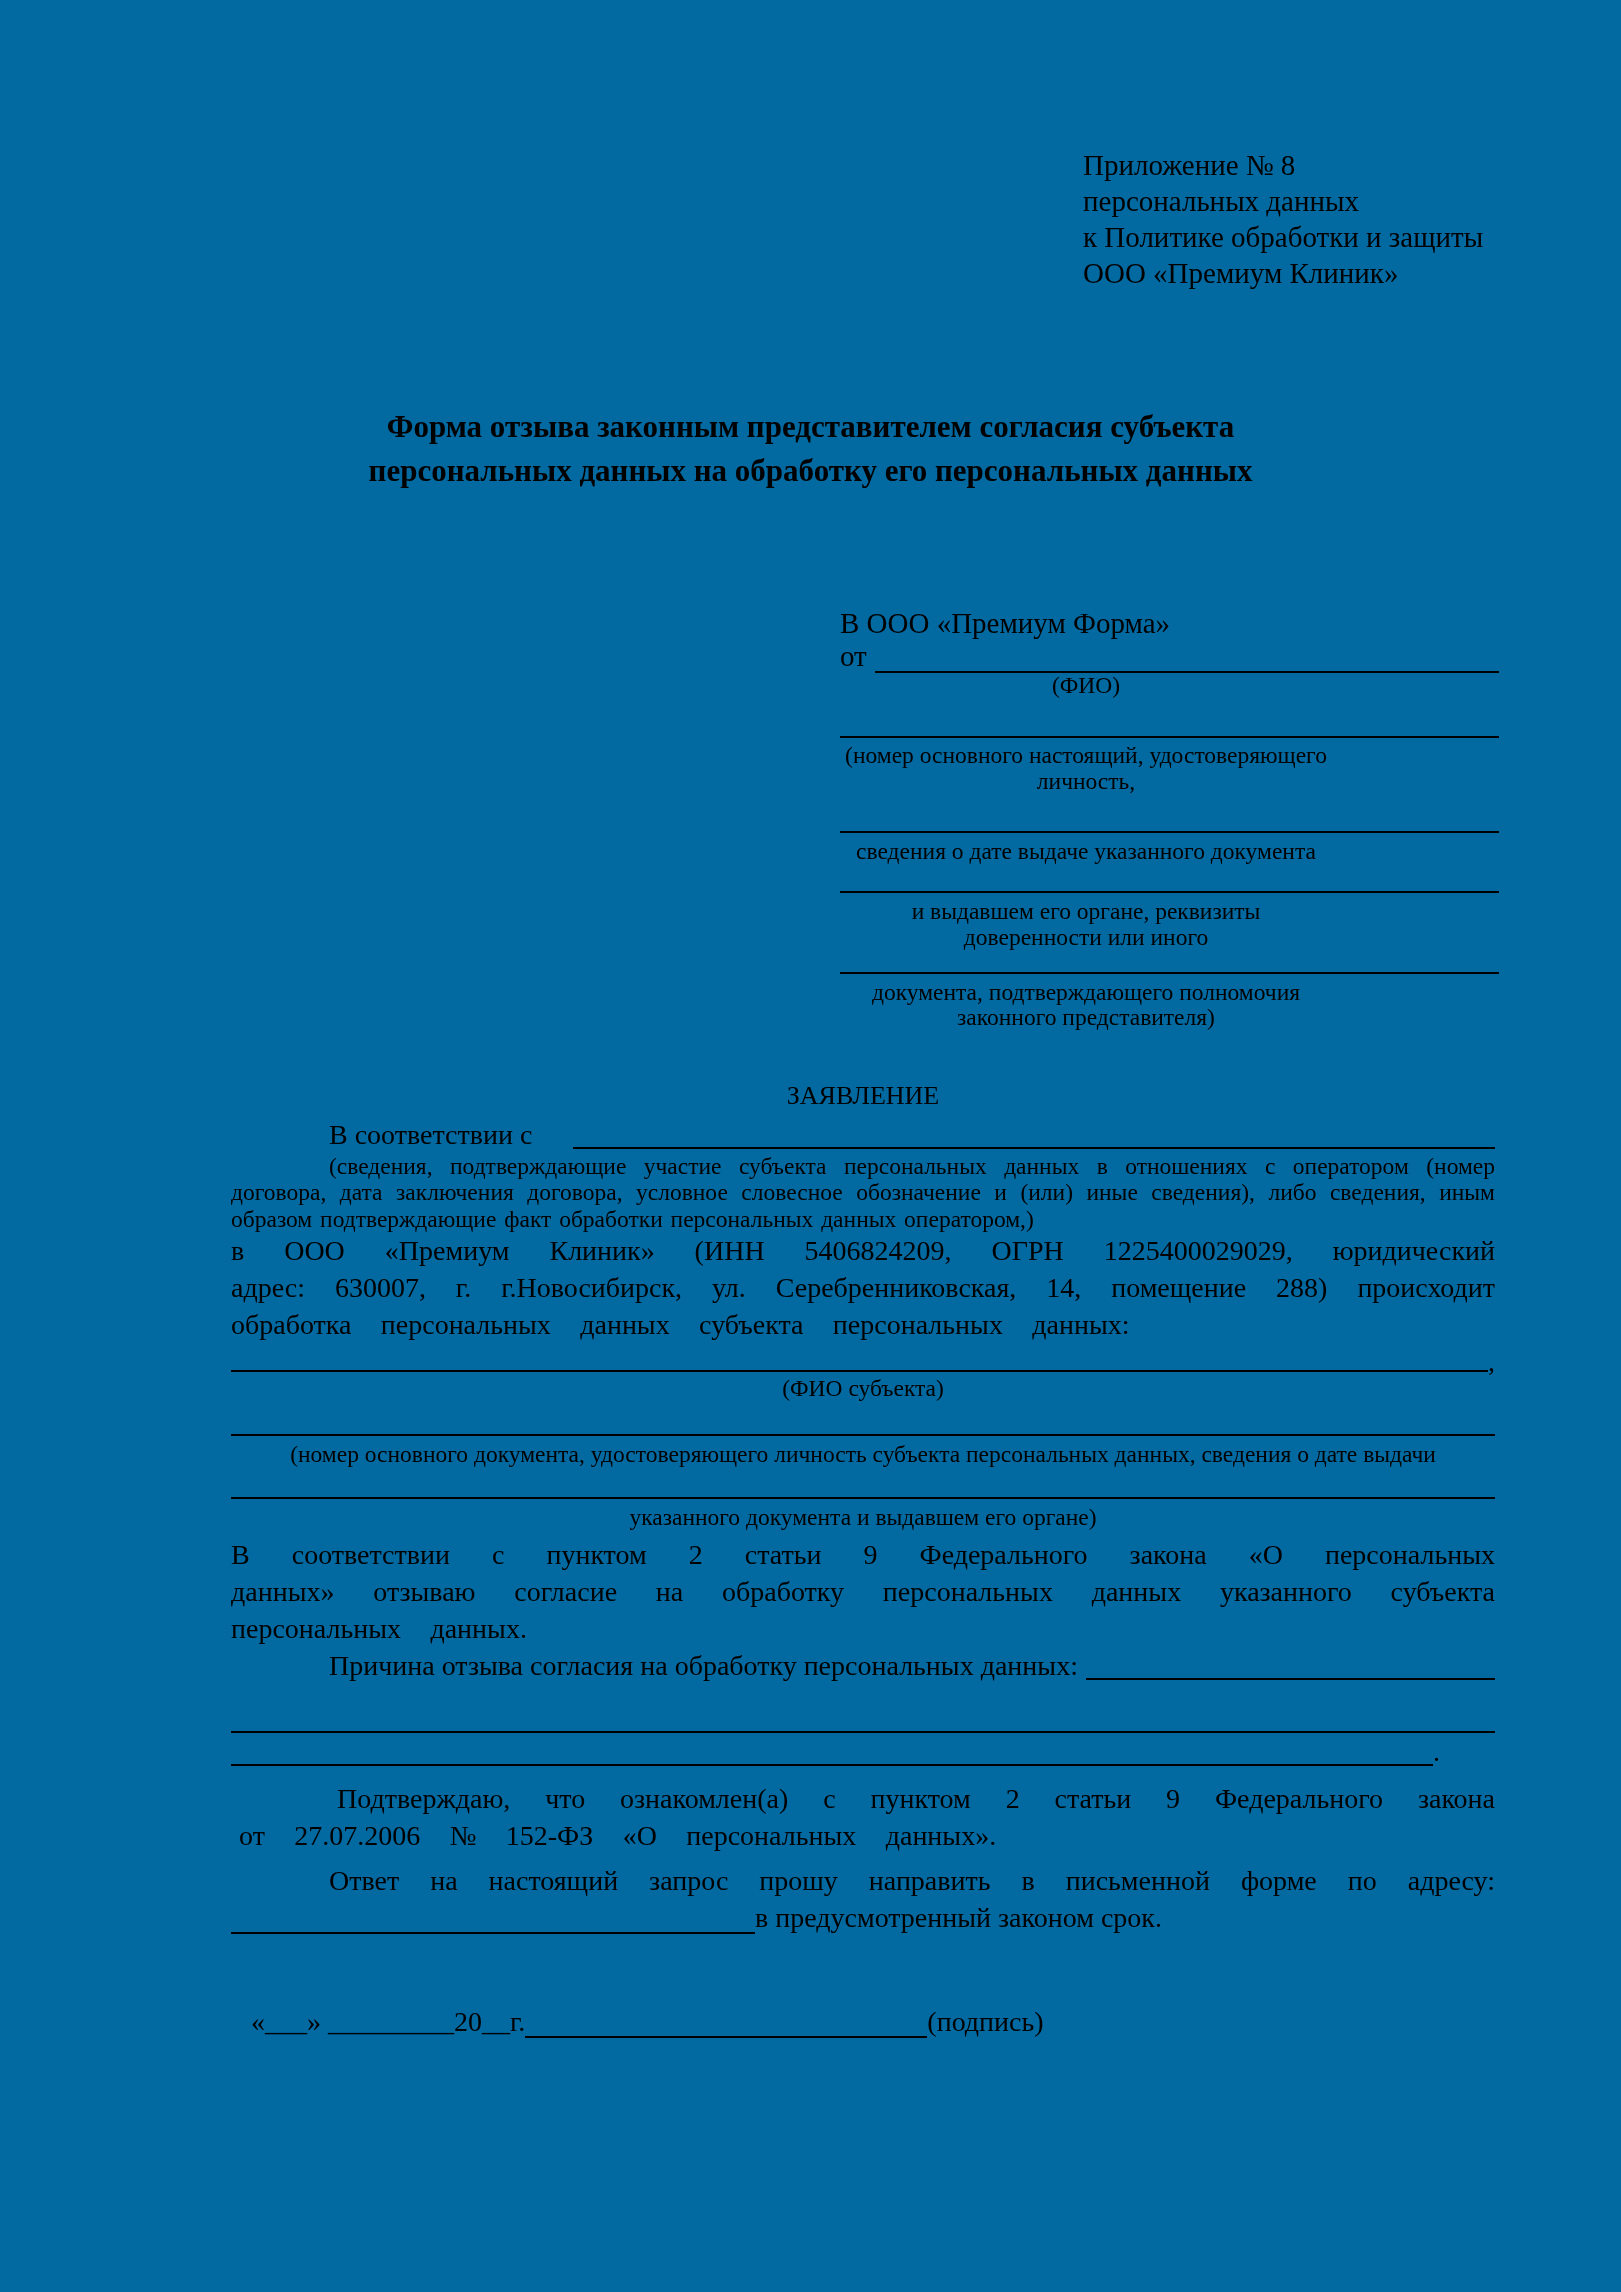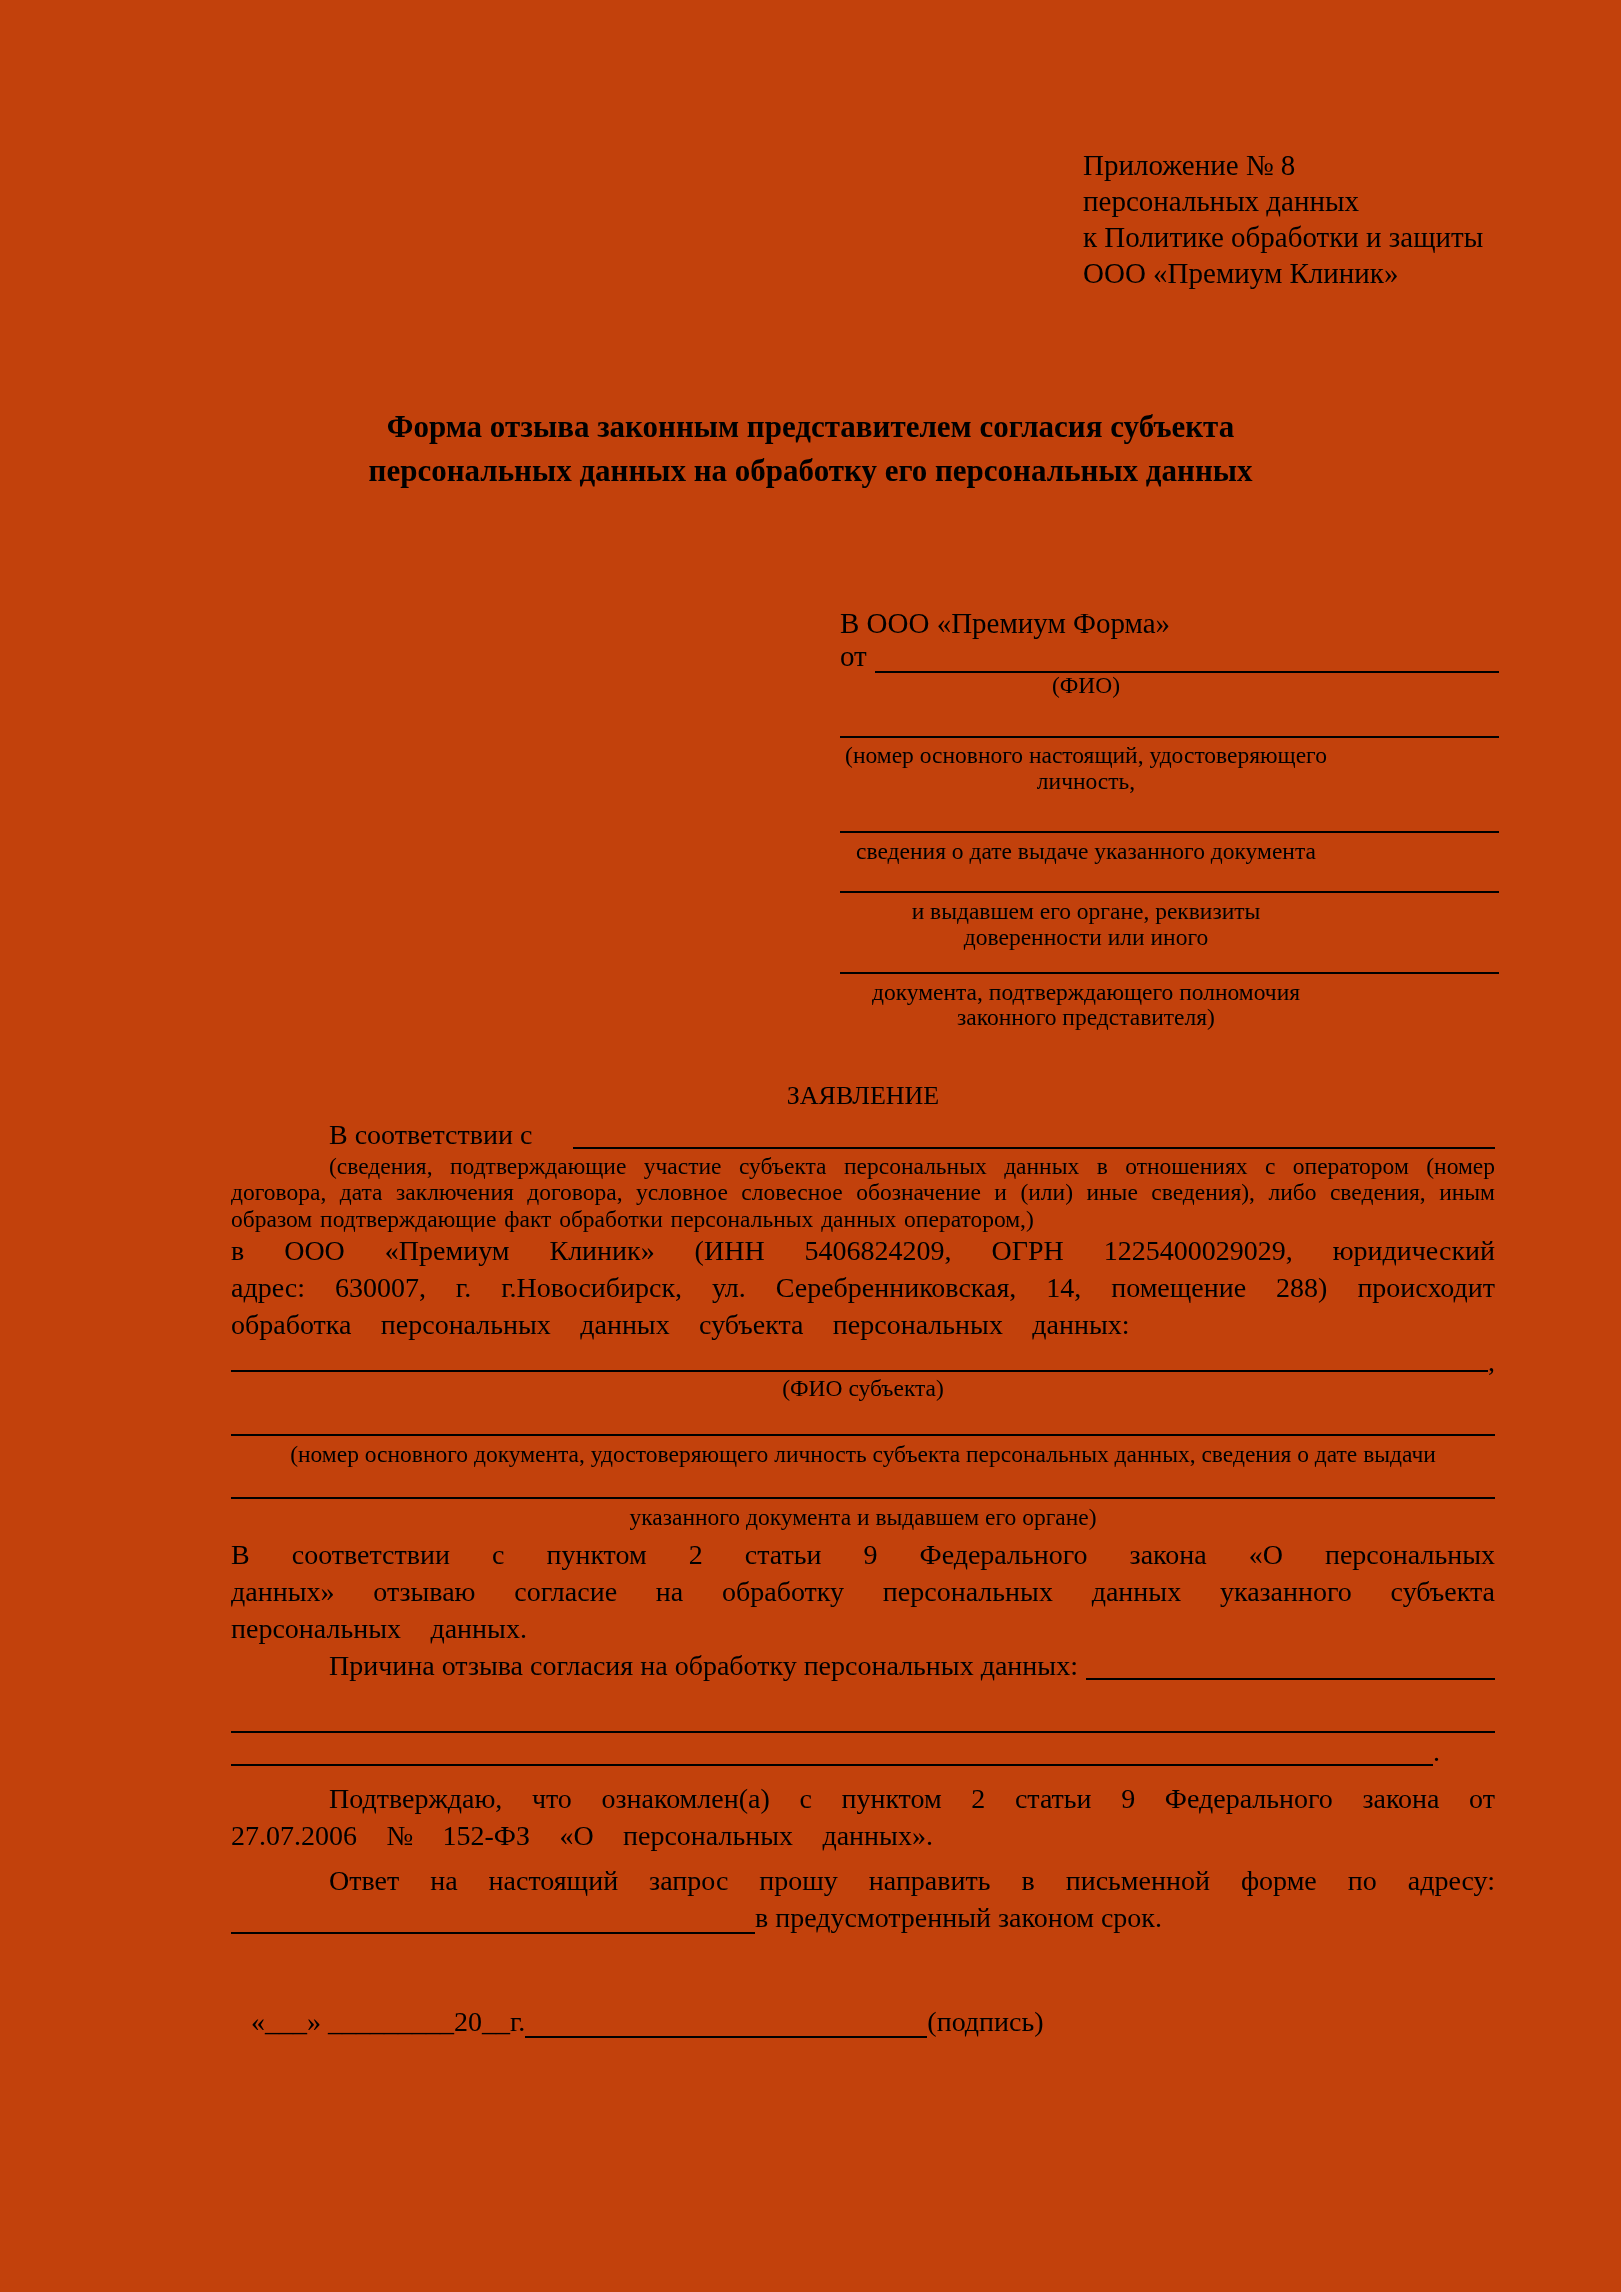--- a/index.html
+++ b/index.html
@@ -1,20 +1,20 @@
 <!DOCTYPE html>
 <html><head>
 <meta charset="utf-8">
 <style>
   html,body{margin:0;padding:0;background:#888;}
   .page{
     position:relative;
     width:1621px;height:2293px;
     margin:0 auto;
-    background:#c2410c;
+    background:#0369a1;
     color:#000000;
     font-family:"Liberation Serif","DejaVu Serif",serif;
     box-sizing:border-box;
     padding-top:147px;
     overflow:hidden;
   }
   
   .hdr{margin-left:1083px;font-size:29px;line-height:36px;white-space:nowrap;}
   
   .title{margin-top:114px;text-align:center;font-weight:bold;font-size:31px;line-height:44px;}
@@ -100,21 +100,21 @@
       <span class="nw">Причина отзыва согласия на обработку персональных данных:</span>
       <span class="fill"></span>
     </div>
 
     <div class="ul" style="height:51px;"></div>
     <div class="row" style="height:31px;">
       <span class="ul" style="width:1202px;height:31px;"></span>
       <span>.</span>
     </div>
 
-    <div class="just ind" style="margin-top:15.7px;">Подтверждаю, что ознакомлен(а) с пунктом 2 статьи 9 Федерального закона от 27.07.2006 № 152-ФЗ «О персональных данных».</div>
+    <div class="just ind" style="margin-top:15.7px;margin-left:8px;">Подтверждаю, что ознакомлен(а) с пунктом 2 статьи 9 Федерального закона от 27.07.2006 № 152-ФЗ «О персональных данных».</div>
 
     <div class="lastjust ind" style="margin-top:7.8px;">Ответ на настоящий запрос прошу направить в письменной форме по адресу:</div>
     <div class="row" style="height:33px;">
       <span class="ul" style="width:524px;height:33px;"></span>
       <span>в предусмотренный законом срок.</span>
     </div>
 
     <div class="footer">
       <span>«___» _________20__г.</span>
       <span class="sig">

